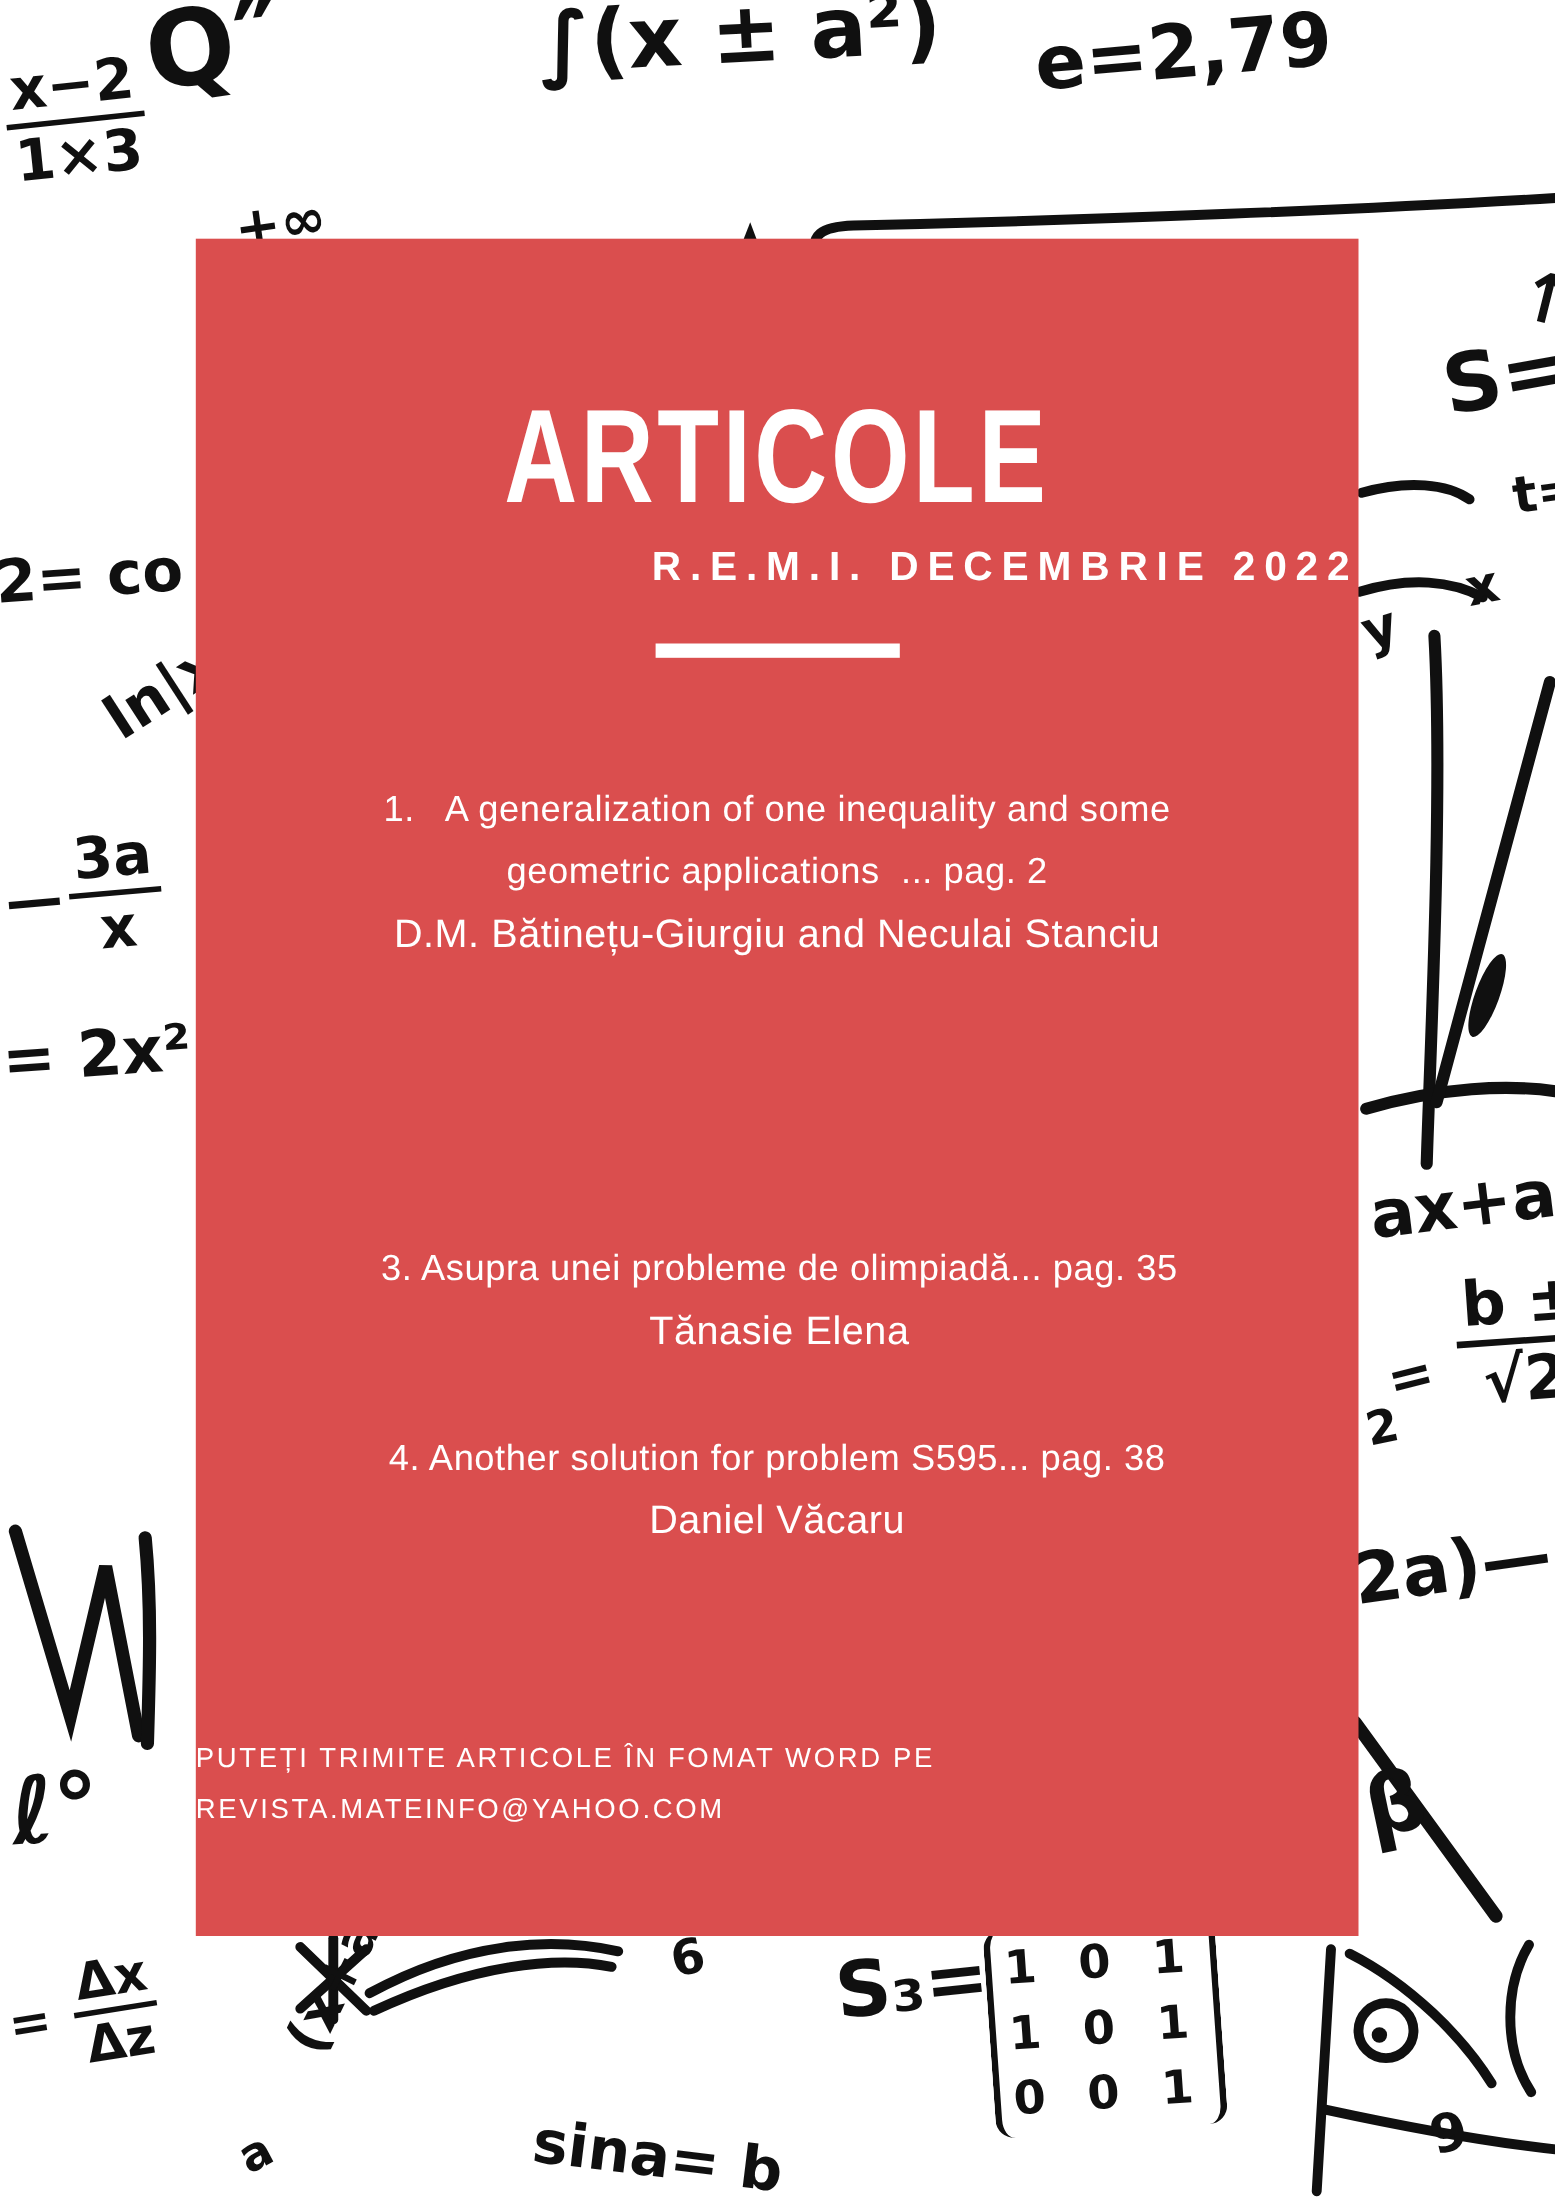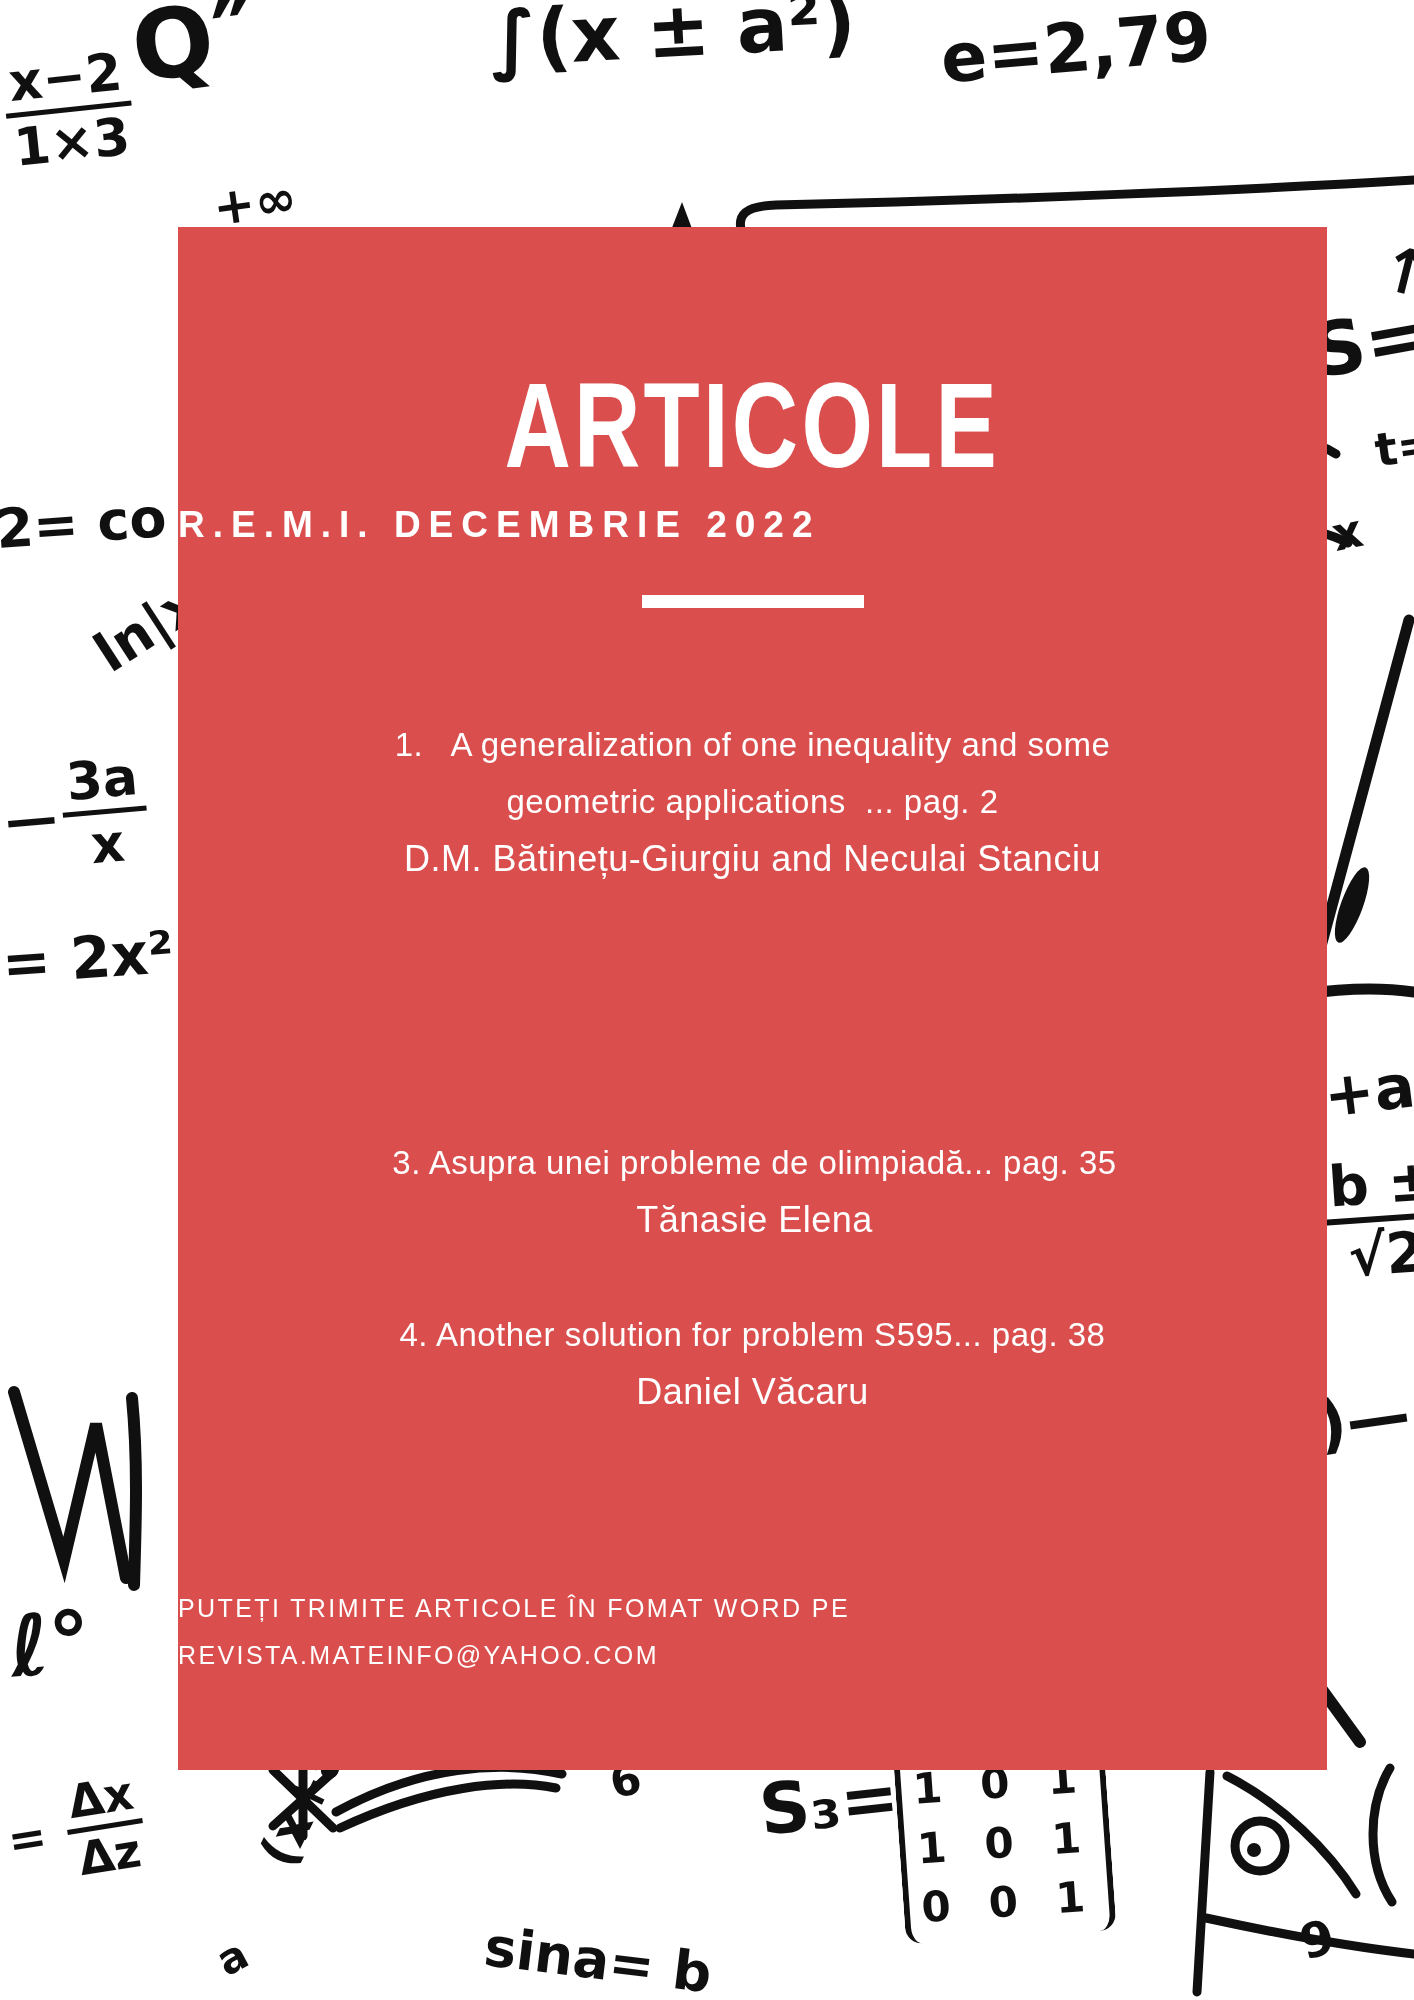--- a/index.html
+++ b/index.html
@@ -18,31 +18,31 @@
   .fstack{display:inline-block;text-align:center;vertical-align:middle;}
   .fnum{display:block;border-bottom:.11em solid var(--ink,#101010);padding:0 .12em .08em;}
   .fden{display:block;padding-top:.08em;}
   .fpre{display:inline-block;vertical-align:middle;padding-right:.12em;}
   .matrix{
     border-left:.16em solid var(--ink,#101010);border-right:.16em solid var(--ink,#101010);
     border-radius:.4em;padding:.12em .28em;letter-spacing:.28em;line-height:1.42;
   }
   
   .panel{
-    position:absolute;left:178px;top:227px;width:1149px;height:1543px;
+    position:absolute;left:178px;top:217px;width:1057px;height:1543px;
     background:var(--panel,#DA4E4E);z-index:2;color:var(--panel-text,#ffffff);
   }
   .panel *{box-sizing:border-box;}
   .panel-title{
     position:absolute;left:0;right:0;top:138px;text-align:center;
     font-size:112px;font-weight:700;line-height:1;letter-spacing:4px;
   }
   .panel-title span{display:inline-block;transform:scale(.82,1.08);transform-origin:center top;}
   .panel-subtitle{
-    position:absolute;left:0;right:0;top:276px;text-align:left;
+    position:absolute;left:0;right:0;top:276px;text-align:right;
     font-size:37px;font-weight:700;letter-spacing:8px;line-height:1.2;
   }
   .divider{
     position:absolute;left:50%;top:368px;width:222px;height:13px;margin-left:-111px;
     background:var(--panel-text,#ffffff);
   }
   .article{position:absolute;left:0;right:0;text-align:center;padding:0 40px;}
   .article-line{font-size:33px;font-weight:400;line-height:57px;letter-spacing:.5px;white-space:pre-wrap;}
   .article-authors{font-size:36px;font-weight:400;line-height:57px;letter-spacing:.5px;}
   .item-1{top:489px;}

